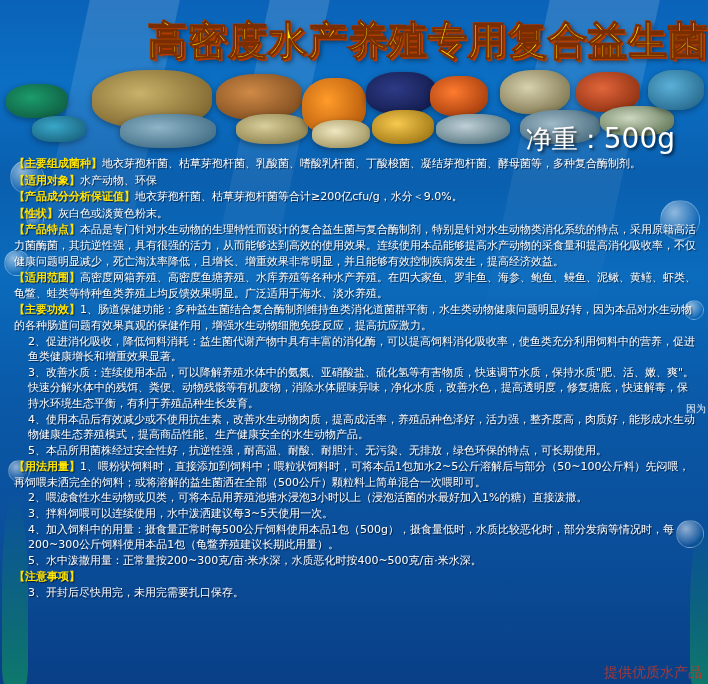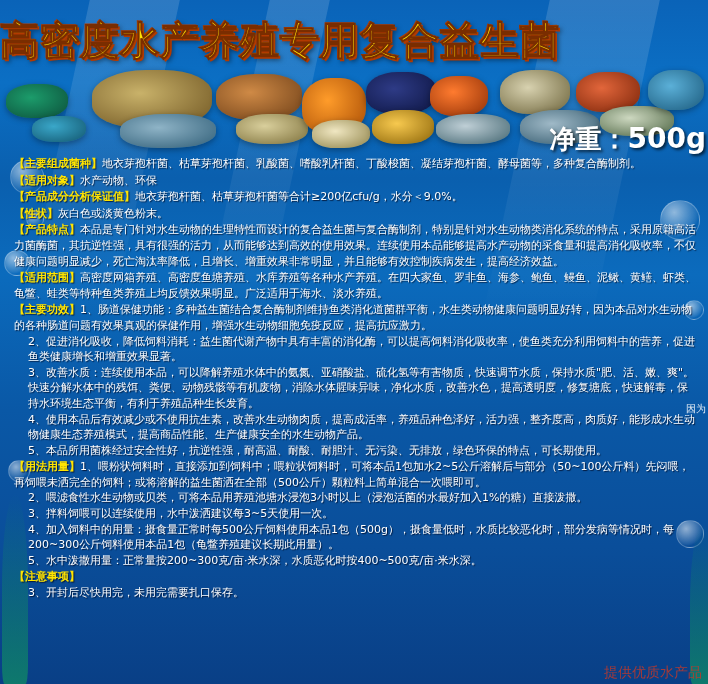--- a/index.html
+++ b/index.html
@@ -37,21 +37,21 @@
     width: 26px; height: 150px;
     background: linear-gradient(180deg, rgba(20,160,120,0), rgba(16,140,100,.75));
     border-radius: 50% 50% 10% 10%;
     pointer-events: none;
   }
 
   
   .title-band {
     position: absolute;
     top: 14px; left: 0; right: 0;
-    text-align: left;
+    text-align: right;
     z-index: 6;
   }
   .title {
     display: inline-block;
     font-family: "DejaVu Sans", "Liberation Sans", sans-serif;
     font-weight: bold;
     font-size: 39px;
     letter-spacing: 1px;
     color: #ffe400;
     -webkit-text-stroke: 1px #7a2d00;
@@ -70,24 +70,24 @@
   }
   .fish {
     position: absolute;
     border-radius: 45% 40% 45% 40%;
     box-shadow: 0 2px 6px rgba(0,0,0,.35);
   }
 
   
   .netwt {
     position: absolute;
-    right: 2px; top: 122px;
+    right: 33px; top: 122px;
     z-index: 7;
     font-family: "DejaVu Sans", "Liberation Sans", sans-serif;
-    font-weight: bold;
+    font-weight: normal;
     font-size: 26px;
     color: #ffffff;
     text-shadow: 2px 2px 3px rgba(0,0,0,.65);
     white-space: nowrap;
   }
   .netwt .val { font-size: 28px; color:#ffffff; }
 
   
   .body-text {
     position: absolute;

